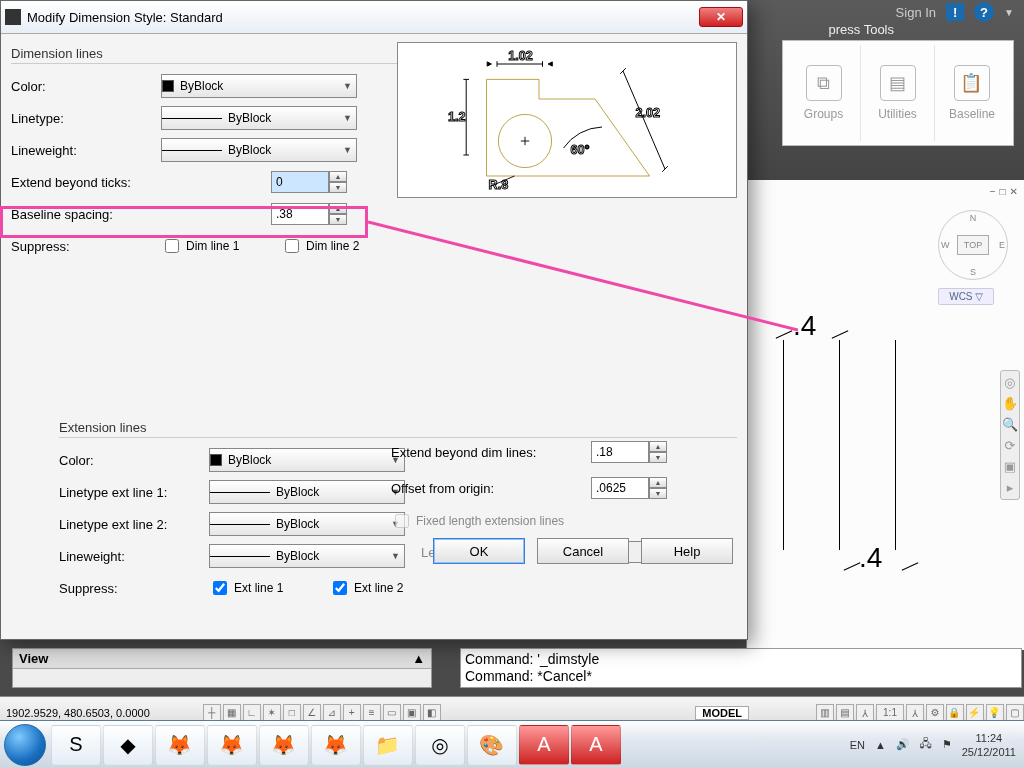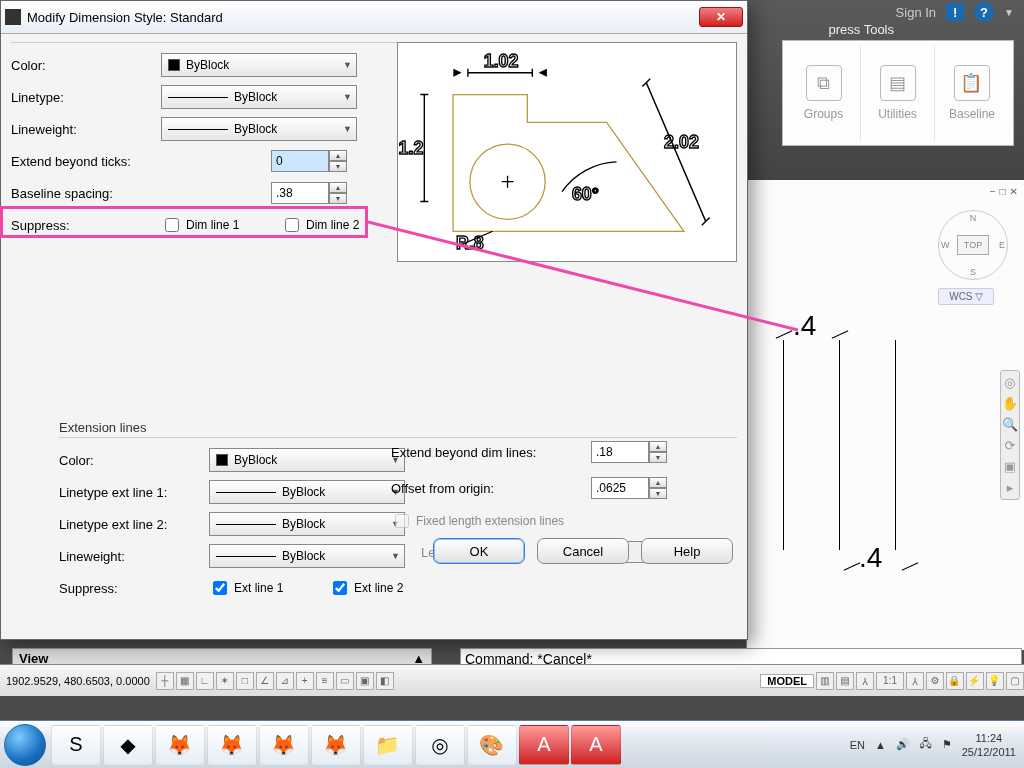--- a/index.html
+++ b/index.html
@@ -30,26 +30,26 @@
 .tick { position:absolute; width:18px; height:1px; background:#000; }
 
 .side-tools { position:absolute; right:4px; top:190px; width:20px; background:#eee; border:1px solid #bbb; border-radius:3px; display:flex; flex-direction:column; gap:6px; padding:4px 0; align-items:center; color:#999; font-size:13px; }
 
 
 .view-panel { position:absolute; left:12px; top:648px; width:420px; height:40px; background:#eee; border:1px solid #999; }
 .view-panel .hdr { background:#ddd; border-bottom:1px solid #aaa; padding:2px 6px; font-weight:bold; font-size:13px; display:flex; justify-content:space-between; }
 .cmd-panel { position:absolute; left:460px; top:648px; right:2px; height:40px; background:#fff; border:1px solid #999; font-family:"Courier New",monospace; font-size:14px; padding:2px 4px; line-height:17px; }
 
 
-.status { position:absolute; left:0; right:0; top:664px; height:32px; background:linear-gradient(#f7f7f7,#dcdcdc); border-top:1px solid #888; display:flex; align-items:center; font-size:11px; }
+.status { position:absolute; left:0; right:0; top:696px; height:32px; background:linear-gradient(#f7f7f7,#dcdcdc); border-top:1px solid #888; display:flex; align-items:center; font-size:11px;gap:47px; }
 .status .coords { padding:0 6px; }
 .status .icons { display:flex; gap:2px; }
 .status .ico { width:18px;height:18px;border:1px solid #aaa;background:#f0f0f0;display:flex;align-items:center;justify-content:center;font-size:10px;color:#666; }
 .status .spacer{flex:1;}
-.status .model{font-weight:bold;padding:0 6px;border:1px solid #aaa;background:#fff;margin:0 2px;}
+.status .model{font-weight:bold;padding:0 6px;border:1px solid #aaa;background:#fff;margin:0 20px;}
 
 
 .taskbar { position:absolute; left:0; right:0; bottom:0; height:48px; background:linear-gradient(#fefefe 0%,#e2e8f0 40%,#cdd7e1 100%); border-top:1px solid #5a7a9a; display:flex; align-items:center; }
 .start-orb { width:42px;height:42px;border-radius:50%;background:radial-gradient(circle at 35% 30%,#7ecbff,#1a6fc1 60%,#0b4e8a);margin:0 4px;border:1px solid #2a6aa8; position:relative; }
 .task-ico { width:50px;height:40px;border:1px solid rgba(0,0,0,0.1);border-radius:3px;margin:0 1px;display:flex;align-items:center;justify-content:center;font-size:20px;background:linear-gradient(#fff,#e5edf5); }
 .task-right { margin-left:auto; display:flex;align-items:center;gap:10px;padding-right:8px;font-size:11px;color:#333; }
 .clock { text-align:center; line-height:14px; }
 
 
 .dialog { position:absolute; left:0; top:0; width:748px; height:640px; background:#f4f4f4; border:1px solid #666; box-shadow:6px 6px 18px rgba(0,0,0,0.4); }
@@ -59,43 +59,43 @@
 .titlebar .closebtn { width:44px;height:20px;background:linear-gradient(#f08080,#d02020);border:1px solid #a01010;border-radius:3px;color:#fff;display:flex;align-items:center;justify-content:center;font-weight:bold;font-size:12px; }
 
 .tabs { display:flex; border-bottom:1px solid #aaa; background:#ececec; height:24px; align-items:flex-end; }
 .tab { padding:3px 10px; font-size:13px; border:1px solid #aaa; border-bottom:none; background:#f0f0f0; margin-right:2px; margin-bottom:-1px; border-radius:2px 2px 0 0; }
 .tab.active { background:#fff; border-bottom:1px solid #fff; }
 
 .dlg-body { position:relative; padding:6px 10px; font-size:13px; height:540px; }
 .group-label { font-size:13px; color:#333; margin-top:6px; }
 .row { display:flex; align-items:center; height:32px; }
 .row label { width:150px; }
-.combo { position:relative; width:196px; height:24px; background:linear-gradient(#fff,#e6e6e6); border:1px solid #888; display:flex; align-items:center; padding:0 20px 0 6px; font-size:12px; }
+.combo { position:relative; width:196px; height:24px; background:linear-gradient(#fff,#e6e6e6); border:1px solid #888; display:flex; align-items:center; padding:0 20px 0 0; font-size:12px; }
 .combo .swatch { width:12px;height:12px;background:#000;margin-right:6px;border:1px solid #555; }
 .combo .lt-line { width:60px;height:1px;background:#000;margin-right:6px; }
 .combo::after { content:"▼"; position:absolute; right:4px; font-size:9px; color:#555; }
 .spin { width:80px; height:22px; display:flex; }
 .spin input { width:58px;border:1px solid #888;padding:0 4px;font-size:12px;background:#fff; }
 .spin .btns { display:flex;flex-direction:column;width:18px; }
 .spin .btns span { flex:1;border:1px solid #888;background:linear-gradient(#fff,#ddd);font-size:7px;display:flex;align-items:center;justify-content:center;color:#555; }
 .chk { display:flex;align-items:center;gap:4px;font-size:12px; }
 .chk input { width:14px;height:14px; }
 
-.preview { position:absolute; right:10px; top:8px; width:340px; height:220px; background:#fff; border:1px solid #888; }
+.preview { position:absolute; right:10px; top:8px; width:340px; height:156px; background:#fff; border:1px solid #888; }
 .preview svg { width:100%; height:100%; }
 .prev-text { font-family:Arial,sans-serif; font-size:18px; font-weight:bold; }
 
 .highlight-box { position:absolute; border:3px solid #f048a8; pointer-events:none; }
 .highlight-line { position:absolute; pointer-events:none; }
 
 .ext-section { position:absolute; left:10px; top:380px; right:10px;margin-left:48px; }
 .ext-right { position:absolute; left:390px; top:400px; }
 
 .dlg-buttons { position:absolute; bottom:10px; right:14px; display:flex; gap:12px; }
-.btn { width:92px; height:26px; border:1px solid #888; background:linear-gradient(#fefefe,#e2e2e2); border-radius:7px; font-size:13px; display:flex;align-items:center;justify-content:center; }
+.btn { width:92px; height:26px; border:1px solid #888; background:linear-gradient(#fefefe,#e2e2e2); border-radius:0; font-size:13px; display:flex;align-items:center;justify-content:center; }
 .btn.primary { border:1px solid #3b7dd8; box-shadow:0 0 0 1px #8fc0f7 inset; }
 
 hr.sep { border:none; border-top:1px solid #ccc; margin:2px 0 6px; }
 </style>
 </head>
 <body>
 
 <div class="ribbon-bg">
   <div class="ribbon-head">
     <span>Sign In</span>
@@ -157,22 +157,22 @@
 </div>
 
 <div class="view-panel">
   <div class="hdr">
       <span>View</span>
       <span>▲</span>
     </div>
 </div>
 
 <div class="cmd-panel">
+  <div>Command: '_dimstyle</div>
   <div>Command: *Cancel*</div>
-  <div>Command: '_dimstyle</div>
 </div>
 
 <div class="status">
   <span class="coords">1902.9529, 480.6503, 0.0000</span>
   <div class="icons">
     <span class="ico">┼</span>
     <span class="ico">▦</span>
     <span class="ico">∟</span>
     <span class="ico">✶</span>
     <span class="ico">□</span>
@@ -227,20 +227,21 @@
 </div>
 
 <div class="dialog">
   <div class="titlebar">
     <div class="appico"></div>
     <span class="title">Modify Dimension Style: Standard</span>
     <div class="closebtn">✕</div>
   </div>
 
   <div class="dlg-body">
+    <div class="group-label">Dimension lines</div>
     <hr class="sep">
     <div class="row">
         <label>Color:</label>
       <div class="combo">
           <span class="swatch"></span>
           <span>ByBlock</span>
         </div>
       </div>
     <div class="row">
         <label>Linetype:</label>

